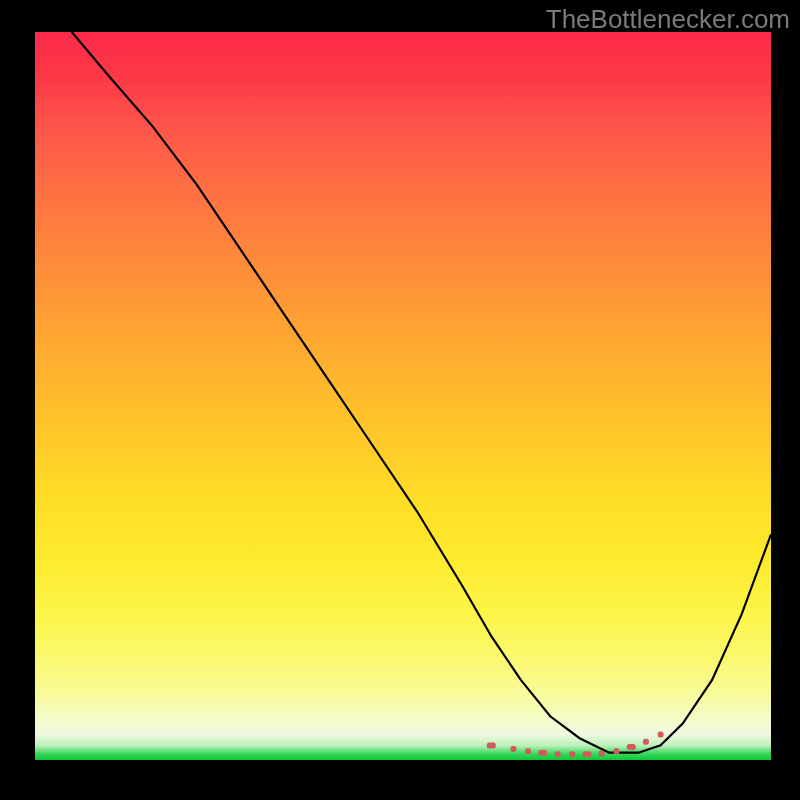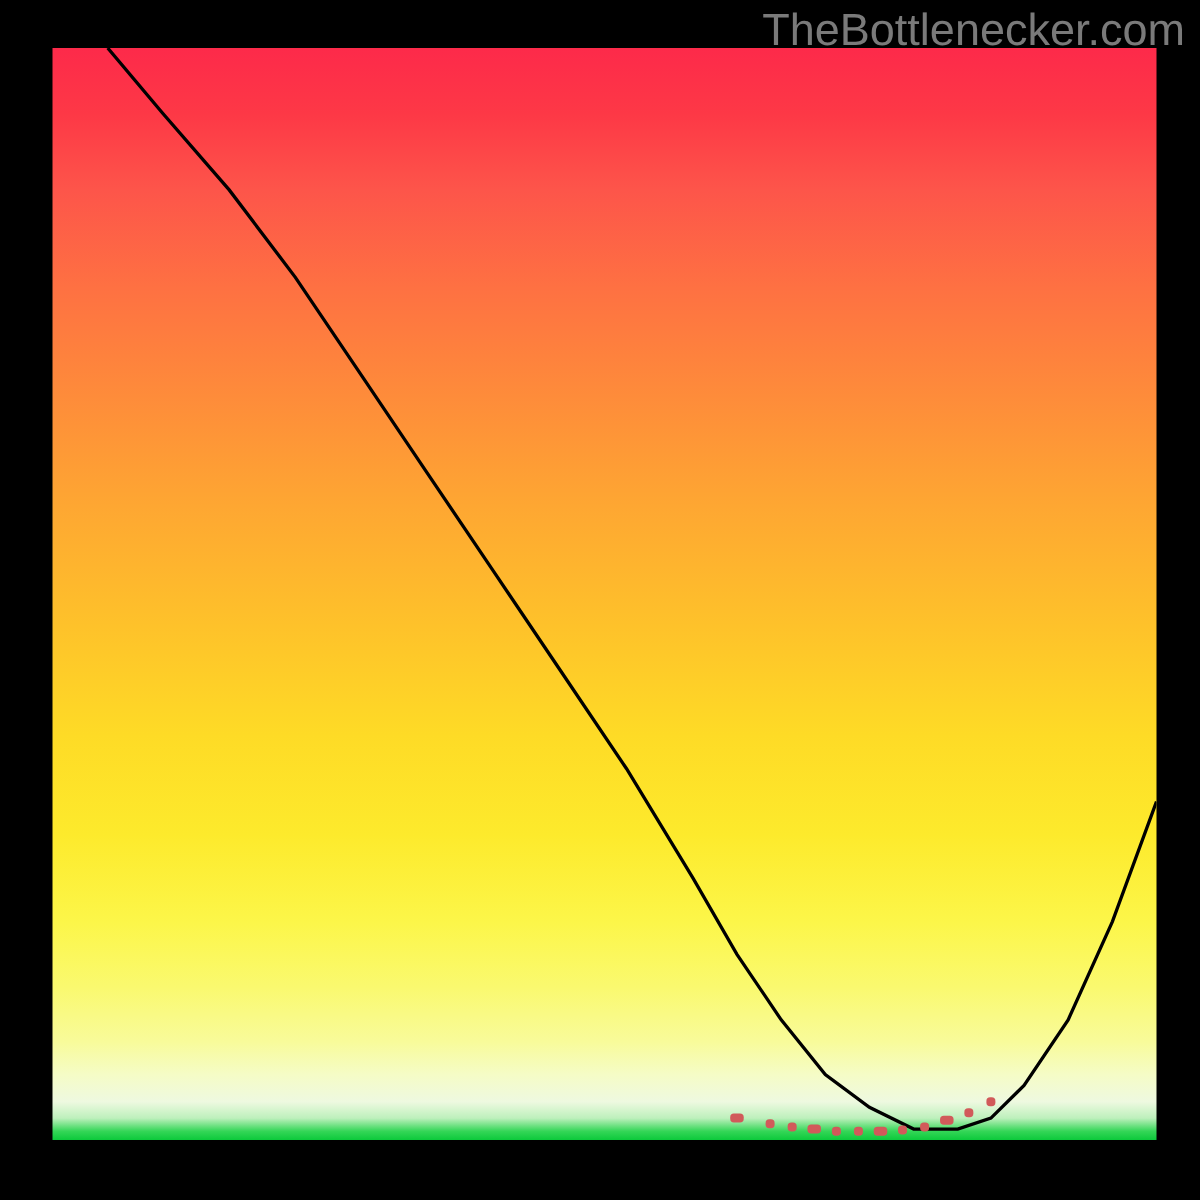--- a/index.html
+++ b/index.html
@@ -9,21 +9,21 @@
     background: #000;
     position: relative;
     font-family: Arial, Helvetica, sans-serif;
     overflow: hidden;
   }
   .watermark {
     position: absolute;
     top: 4px;
     right: 10px;
     color: #7a7a7a;
-    font-size: 30px;
+    font-size: 26px;
     font-weight: 500;
     z-index: 30;
     margin-left: 14px;
   }
   .plot-wrap {
     position: absolute;
     left: 35px;
     top: 32px;
     width: 736px;
     height: 728px;

